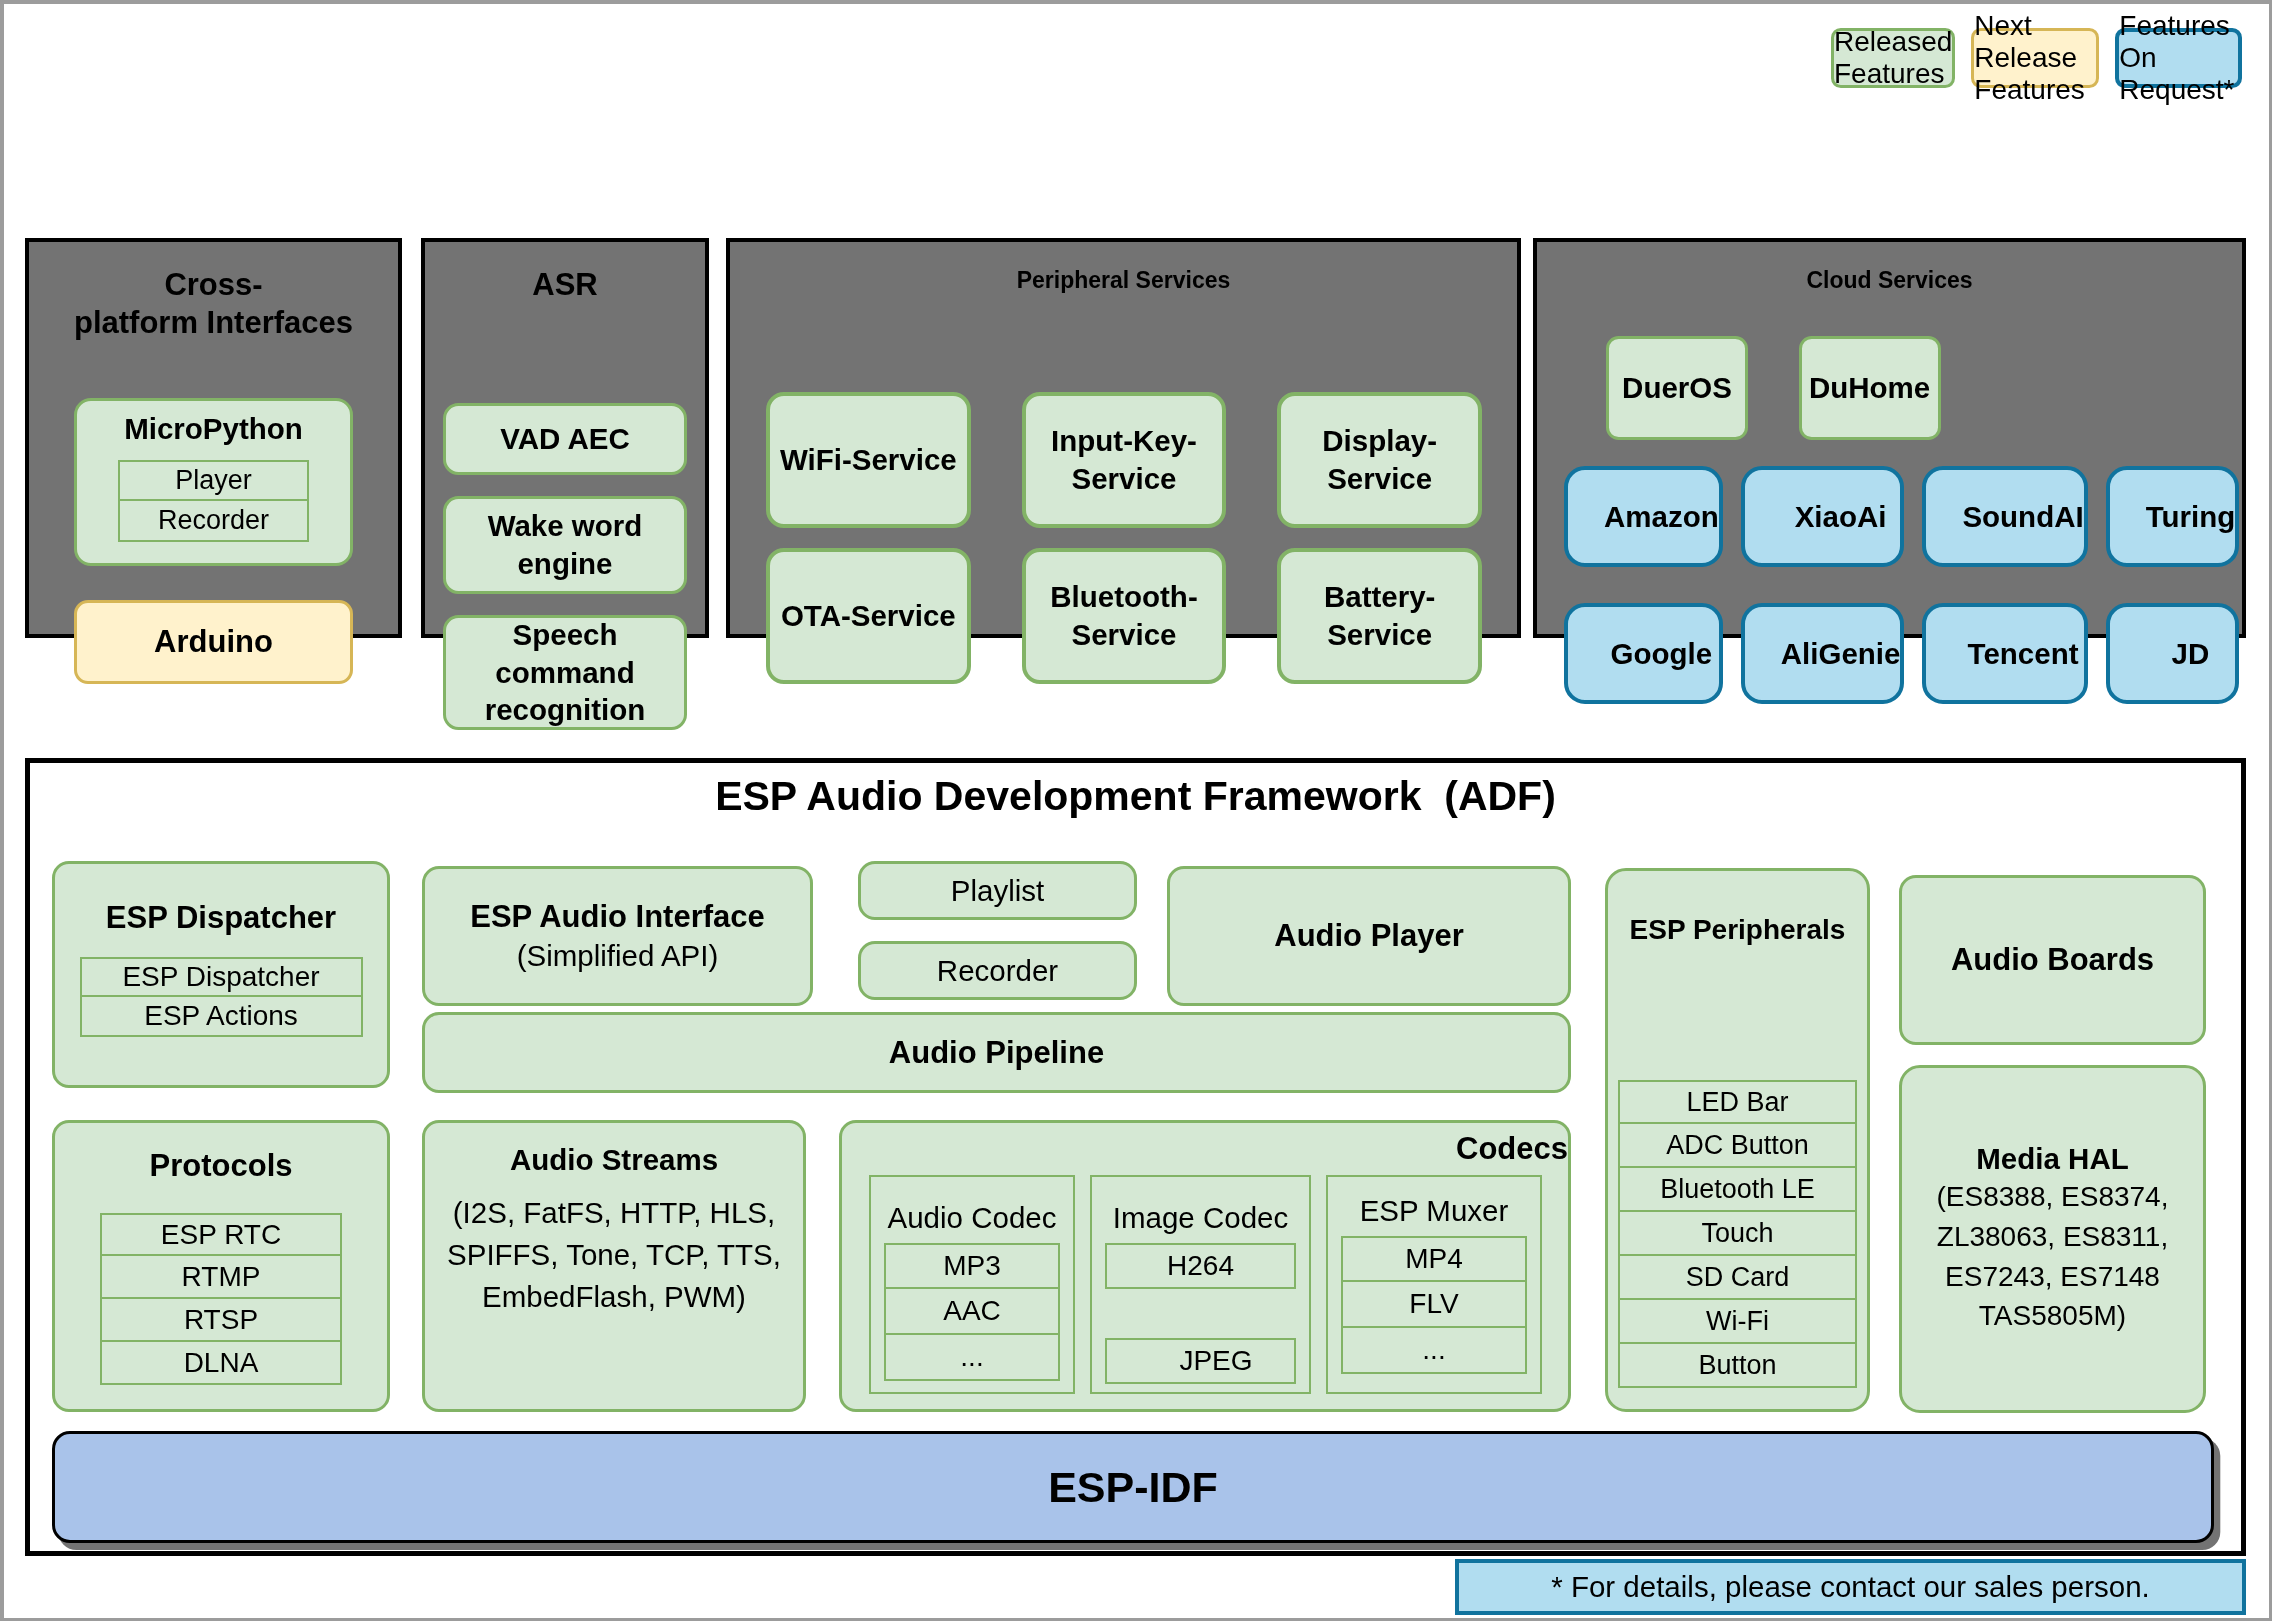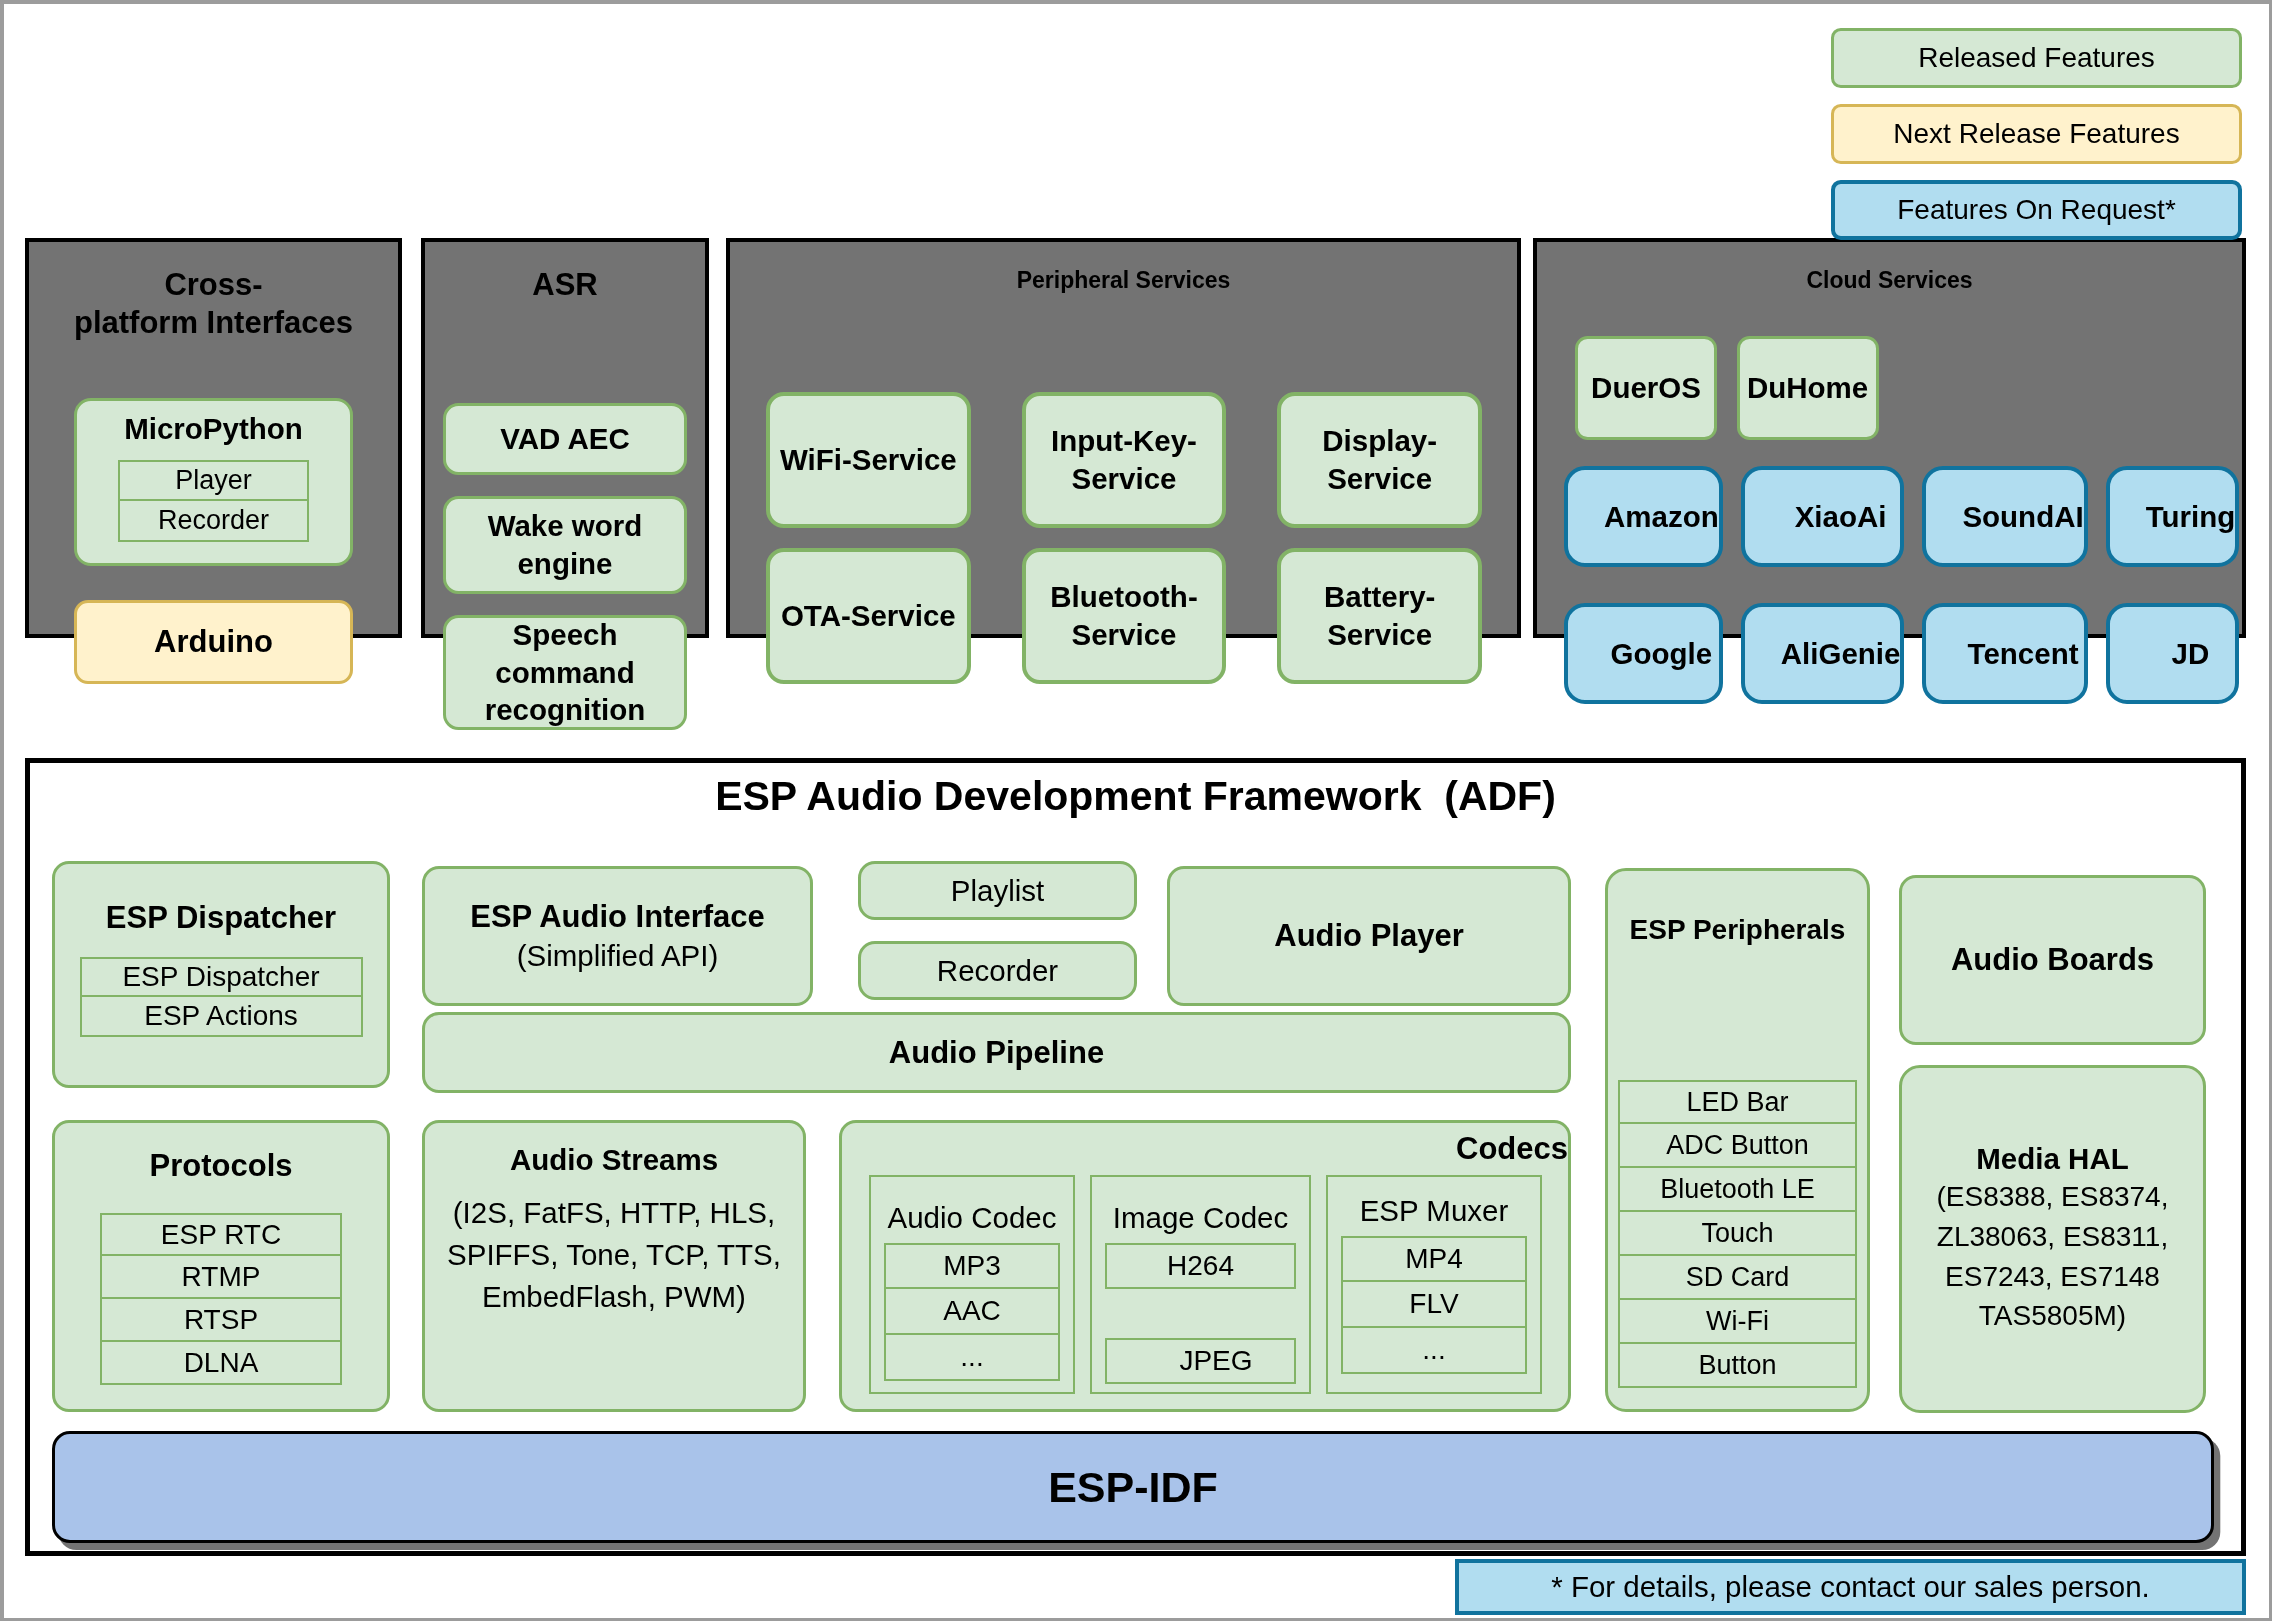--- a/index.html
+++ b/index.html
@@ -8,21 +8,21 @@
     --bf:#b1ddf0; --bb:#10739e;
     --idf:#a9c3ea;
   }
   *{margin:0;padding:0;box-sizing:border-box;}
   html,body{background:#ffffff;}
   body{font-family:"Liberation Sans",sans-serif;color:#000;}
   .canvas{position:relative;width:2273px;height:1622px;background:#fff;overflow:hidden;}
   .frame{position:absolute;inset:0;border:4.9px solid #9c9c9c;pointer-events:none;z-index:50;}
 
   
-  .legend{position:absolute;top:28px;right:31px;width:411px;display:flex;flex-direction:column;gap:16px;z-index:5;}
+  .legend{position:absolute;top:28px;right:31px;width:411px;display:flex;gap:16px;z-index:5;}
   .pill{height:60px;border-radius:9.8px;display:flex;align-items:center;justify-content:center;font-size:28px;}
   .pill.green{background:var(--gf);border:3.5px solid var(--gb);}
   .pill.yellow{background:var(--yf);border:3.5px solid var(--yb);}
   .pill.blue{background:var(--bf);border:4.2px solid var(--bb);}
 
   
   .sec{position:absolute;top:238px;height:400px;background:#737373;border:4.9px solid #000;}
   #sec-cross{left:25px;width:377px;}
   #sec-asr{left:421px;width:288px;}
   #sec-periph{left:726px;width:795px;}
@@ -50,21 +50,21 @@
   .asr-stack{position:absolute;top:161px;left:18px;right:18px;display:flex;flex-direction:column;gap:21px;}
   .asr-item{border-radius:15.4px;background:var(--gf);border:3.5px solid var(--gb);font-weight:bold;font-size:29.5px;line-height:1.28;}
   .asr-h1{height:72px;}.asr-h2{height:98px;}.asr-h3{height:115px;}
 
   
   .periph-grid{position:absolute;top:150px;left:36px;right:35px;display:grid;grid-template-columns:repeat(3,1fr);column-gap:51px;row-gap:19.6px;}
   .svc{height:136px;border-radius:18px;background:var(--gf);border:4.2px solid var(--gb);font-weight:bold;font-size:29.5px;line-height:1.28;}
 
   
   .cloud-green-row{position:absolute;top:94px;left:38px;display:flex;gap:19.6px;}
-  .cgreen{width:142px;height:104px;font-weight:bold;font-size:29.5px;border-radius:12.6px;}
+  .cgreen{width:142px;height:104px;font-weight:bold;font-size:29.5px;border-radius:12.6px;margin-left:31px;}
   .cloud-grid{position:absolute;top:224px;left:27px;right:25px;display:grid;grid-template-columns:repeat(4,1fr);column-gap:18px;row-gap:36px;}
   .cblue{height:101px;font-weight:bold;font-size:29.5px;}
 
   
   #adf{position:absolute;left:25px;top:758px;width:2221px;height:798px;border:5.6px solid #000;background:#fff;}
   .adf-title{position:absolute;top:9.8px;left:0;right:0;text-align:center;font-size:41px;font-weight:bold;}
   #adf .abs{position:absolute;}
 
   #esp-dispatcher{left:22px;top:98px;width:338px;height:227px;text-align:center;}
   .ed-title{font-size:31px;font-weight:bold;margin-top:36px;}

